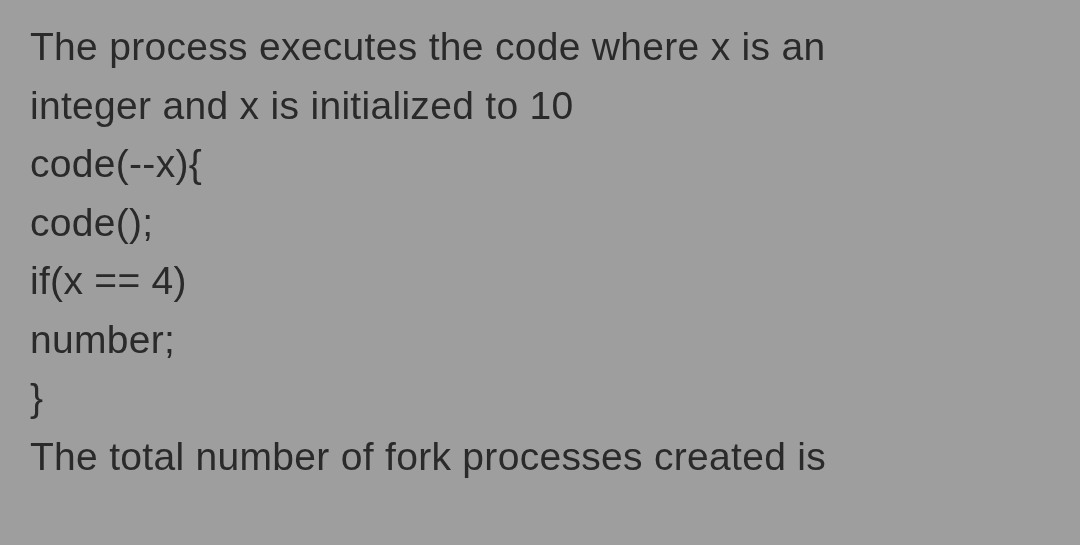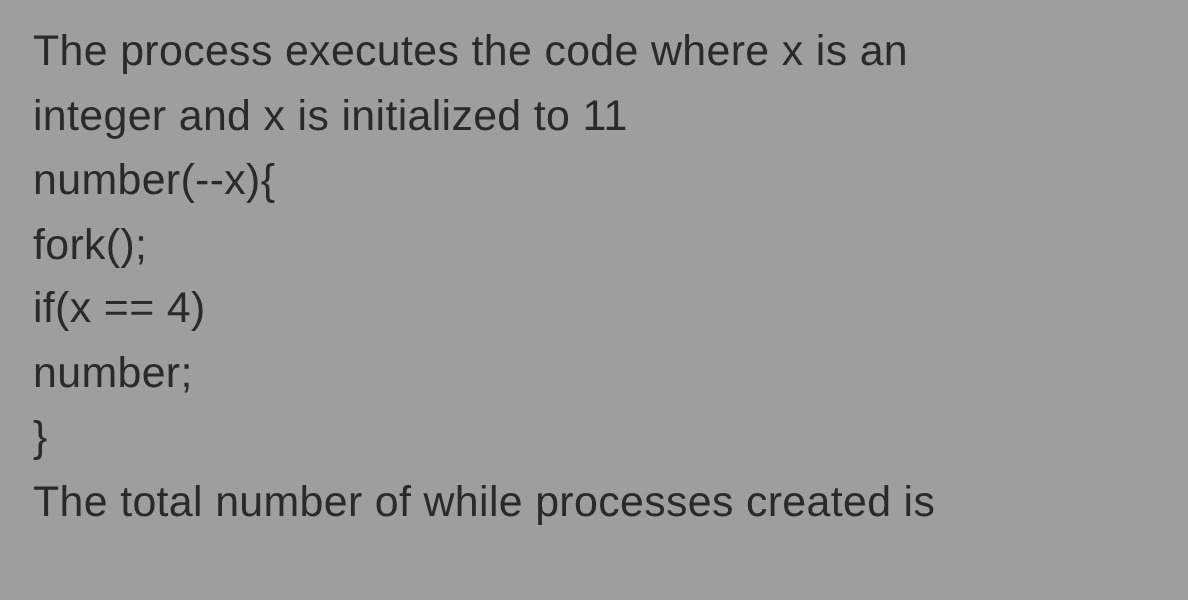--- a/index.html
+++ b/index.html
@@ -18,19 +18,19 @@
       font-size: 39px;
       color: #2a2a2a;
       line-height: 1.5;
       letter-spacing: 0.3px;
     }
   </style>
 </head>
 <body>
 
 <div class="line">The process executes the code where x is an</div>
-<div class="line">integer and x is initialized to 11</div>
-<div class="line">number(--x){</div>
-<div class="line">fork();</div>
+<div class="line">integer and x is initialized to 10</div>
+<div class="line">code(--x){</div>
+<div class="line">code();</div>
 <div class="line">if(x == 4)</div>
 <div class="line">number;</div>
 <div class="line">}</div>
-<div class="line">The total number of while processes created is</div>
+<div class="line">The total number of fork processes created is</div>
 
 </body></html>

